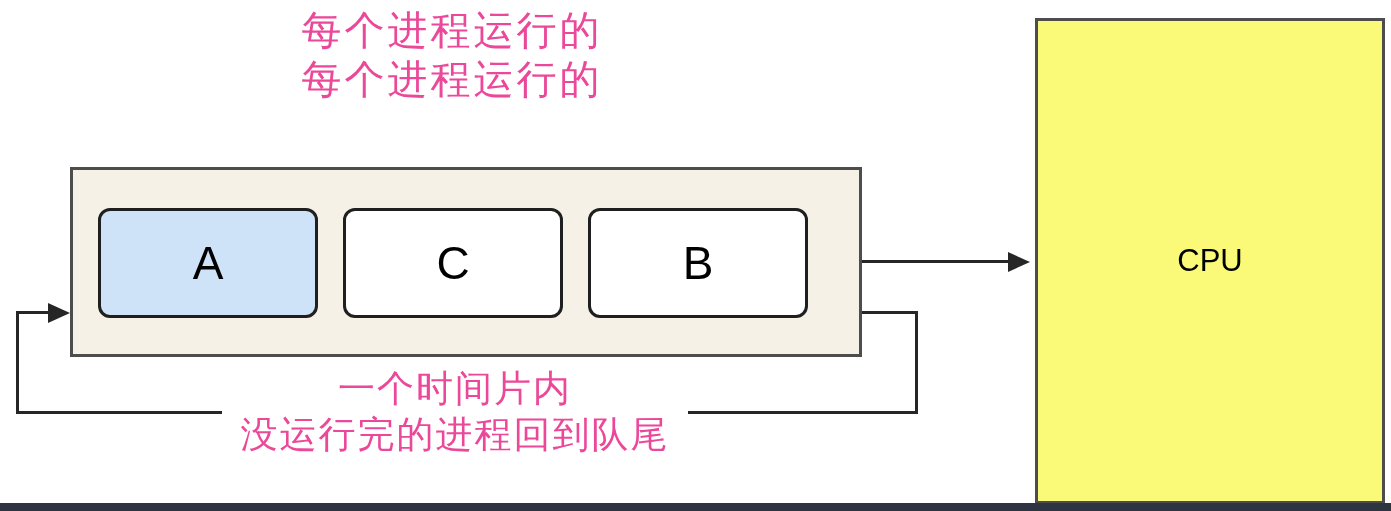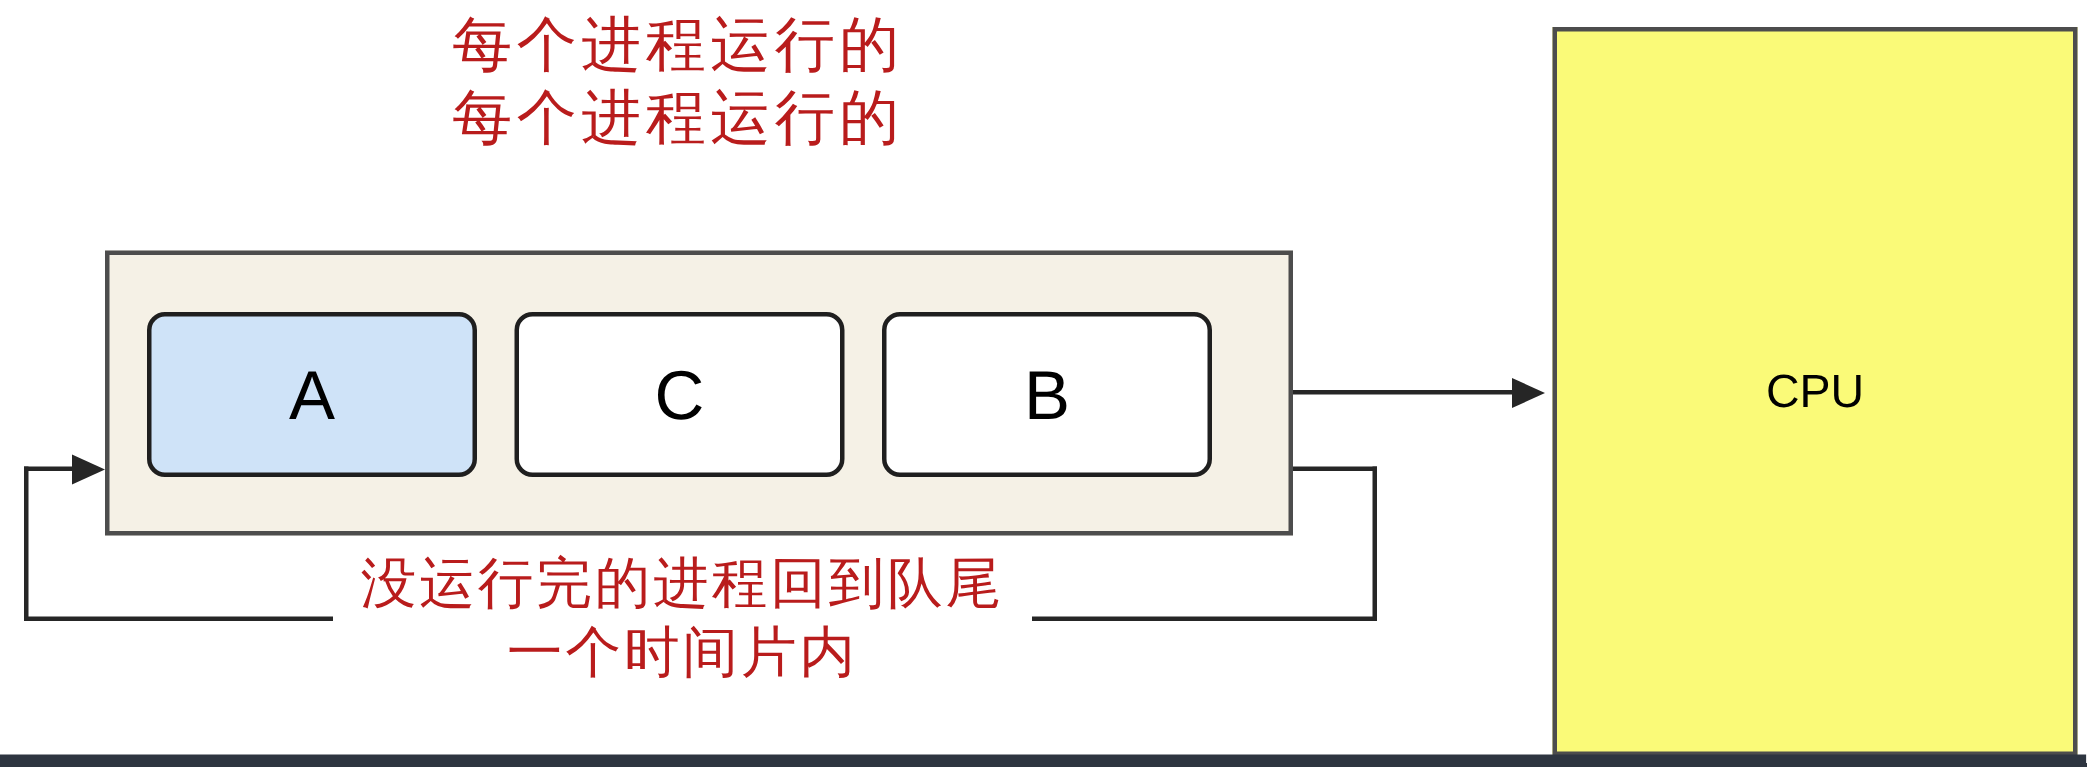--- a/index.html
+++ b/index.html
@@ -12,21 +12,21 @@
     position: relative;
     width: 1391px;
     height: 511px;
     background: #ffffff;
     overflow: hidden;
   }
   
   .note {
     position: absolute;
     text-align: center;
-    color: #b91c1c;
+    color: #ec4899;
     z-index: 5;
   }
   .top-note {
     left: 152px;
     top: 6px;
     width: 600px;
     font-size: 40px;
     line-height: 49px;
     letter-spacing: 3px;
   }
@@ -150,19 +150,19 @@
   <div class="arrowhead-right to-cpu-head"></div>
 
   <div class="line fb-right-h"></div>
   <div class="line fb-right-v"></div>
   <div class="line fb-bottom-h"></div>
   <div class="line fb-left-v"></div>
   <div class="line fb-left-h"></div>
   <div class="arrowhead-right fb-head"></div>
 
   <div class="note bottom-note">
+    <div>一个时间片内</div>
     <div>没运行完的进程回到队尾</div>
-    <div>一个时间片内</div>
   </div>
 
   <div class="bottom-bar" style="background-color: rgb(46, 53, 64);"></div>
 
 </div>
 
 </body></html>

